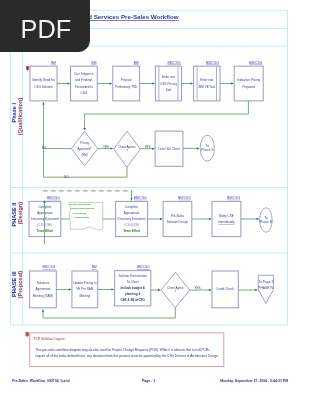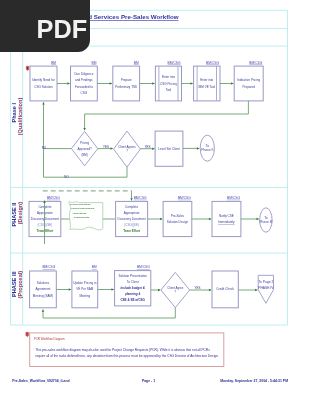--- a/index.html
+++ b/index.html
@@ -3,22 +3,22 @@
 <meta charset="utf-8">
 <style>
   html,body{margin:0;padding:0;background:#fff;}
   body{width:298px;height:396px;overflow:hidden;
        font-family:"Liberation Sans", sans-serif;position:relative;}
   #page{position:absolute;left:0;top:0;width:298px;height:396px;background:#fff;}
   #chart{position:absolute;left:0;top:0;}
   .pdf-badge{position:absolute;left:0;top:0;width:90px;height:51.5px;background:#2a2a2a;
      border-bottom-right-radius:12px;z-index:50;}
   .pdf-badge-text{position:absolute;left:0;top:0;width:91.8px;height:59px;
-     color:#f2f2f0;font-weight:bold;font-size:25.3px;line-height:1;
-     display:flex;align-items:center;justify-content:center;padding-left:16px;}
+     color:#f2f2f0;font-weight:normal;font-size:25.3px;line-height:1;
+     display:flex;align-items:center;justify-content:center;}
 </style>
 </head>
 <body>
 
 <div id="page">
   <svg id="chart" width="298" height="396" viewBox="0 0 298 396">
       <line x1="10.6" y1="10.3" x2="287.5" y2="10.3" stroke="#bdeef0" stroke-width="1"></line>
       <line x1="10.6" y1="28.6" x2="287.5" y2="28.6" stroke="#bdeef0" stroke-width="1"></line>
       <line x1="10.6" y1="46.1" x2="287.5" y2="46.1" stroke="#bdeef0" stroke-width="1"></line>
       <line x1="10.6" y1="187.5" x2="287.5" y2="187.5" stroke="#bdeef0" stroke-width="1"></line>

